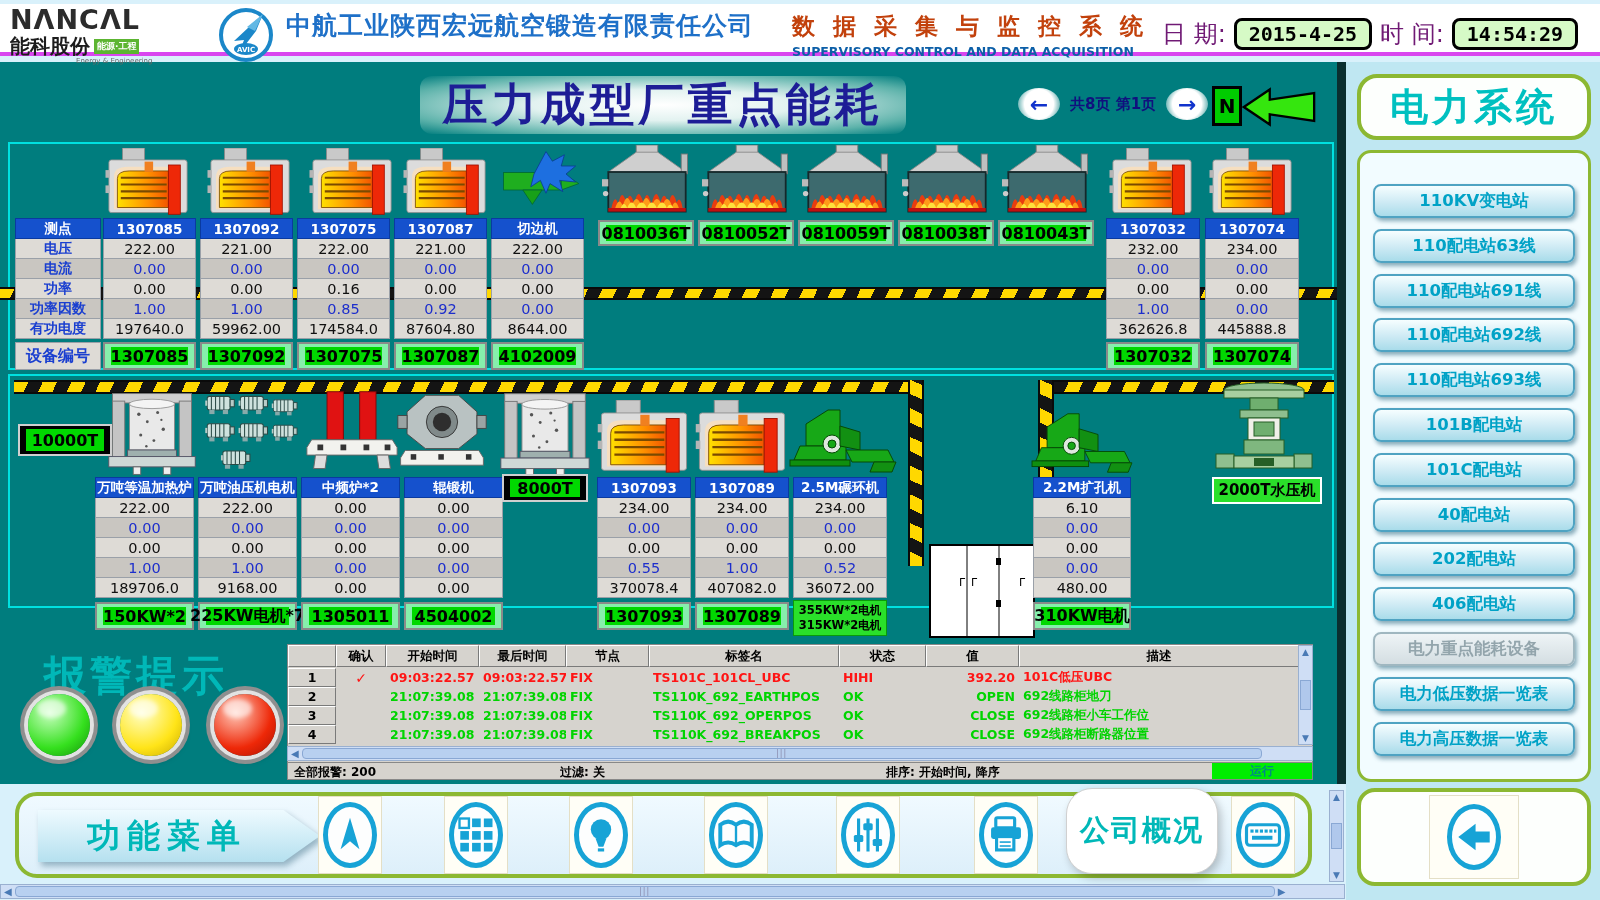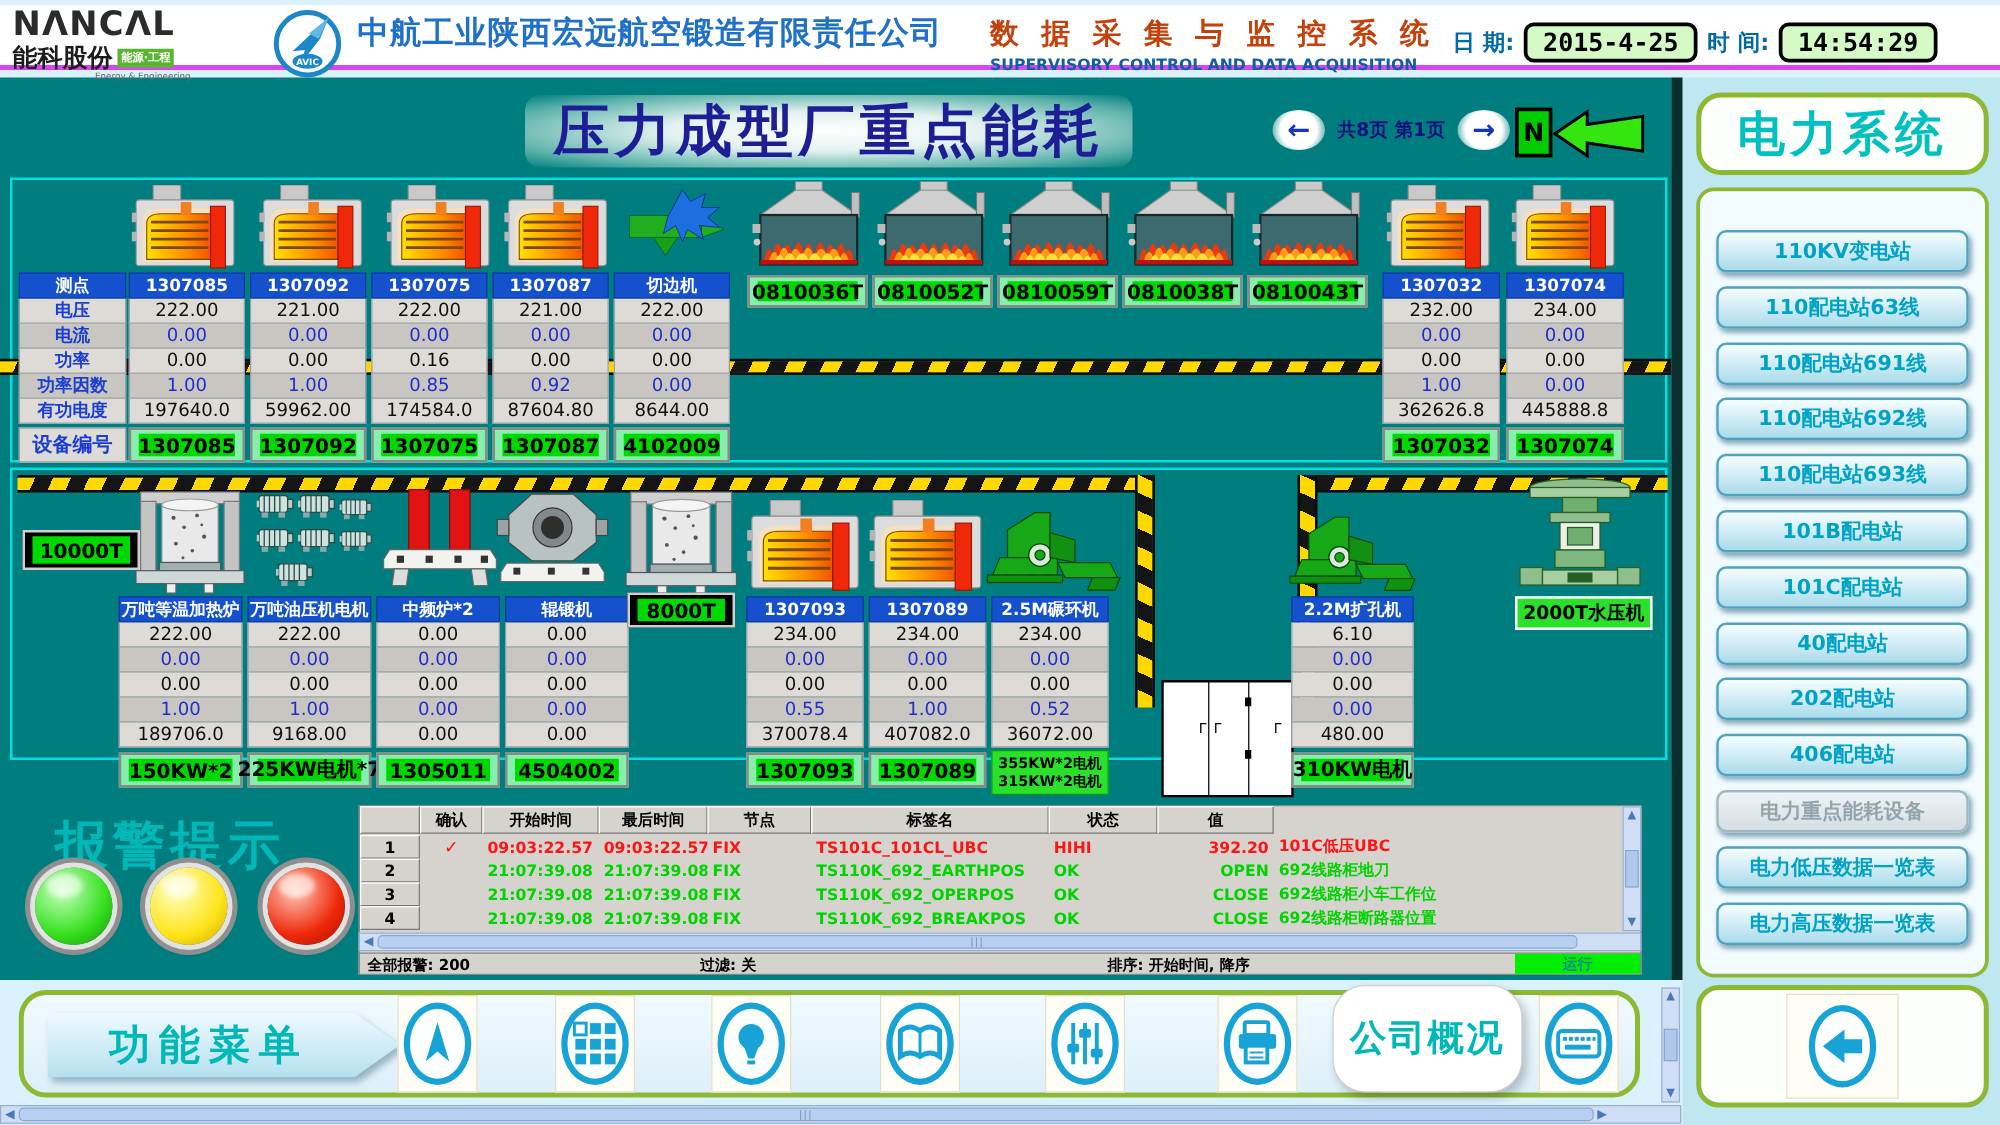--- a/index.html
+++ b/index.html
@@ -14,21 +14,21 @@
 .brand-tag{background:#5cb531;color:#fff;font-size:9px;font-weight:bold;padding:1px 3px}
 .brand-en{font-size:7px;color:#666;margin-left:66px}
 #avic-logo{position:absolute;left:218px;top:3px}
 #company{position:absolute;left:286px;top:5px}
 #company-cn{font-size:25px;font-weight:900;color:#1e70c8;letter-spacing:1px;white-space:nowrap}
 #company-en{font-size:13.5px;font-weight:bold;color:#0c5fa8;white-space:nowrap}
 #scada{position:absolute;left:792px;top:7px}
 #scada-cn{font-size:23px;font-weight:900;color:#c2410c;letter-spacing:5px;white-space:nowrap}
 #scada-en{font-size:12.5px;font-weight:bold;color:#0c5fa8;margin-top:2px;white-space:nowrap}
 #datetime{position:absolute;left:1162px;top:14px;display:flex;align-items:center;gap:8px;white-space:nowrap}
-.dt-label{font-size:18px;font-weight:bold;color:#0369a1}
+.dt-label{font-size:24px;font-weight:normal;color:#701a75}
 .dt-box{font-family:"DejaVu Sans Mono","Liberation Mono",monospace;font-size:20px;font-weight:bold;background:#d6fac6;border:3px solid #000;border-radius:8px;padding:1px 12px;color:#000}
 
 #main-bg{position:absolute;left:0;top:62px;width:1337px;height:722px;background:#007d7e}
 #bottom-bg{position:absolute;left:0;top:784px;width:1345px;height:116px;background:#d9f1fb}
 #sidebar-bg{position:absolute;left:1346px;top:62px;width:254px;height:838px;background:#bfe7f2}
 #divider{position:absolute;left:1337px;top:62px;width:9px;height:722px;background:#0a2f2f}
 .cyanrect{position:absolute;border:2px solid #00e0e0;z-index:1}
 .hazard{position:absolute;background:repeating-linear-gradient(115deg,#ffd800 0 13px,#141414 13px 26px);border-top:2px solid #0a0a0a;border-bottom:2px solid #0a0a0a;z-index:1}
 .hazardv{position:absolute;background:repeating-linear-gradient(25deg,#ffd800 0 13px,#141414 13px 26px);border-left:2px solid #0a0a0a;border-right:2px solid #0a0a0a;z-index:1}
 
@@ -572,20 +572,21 @@
 
   <div id="alarm-panel">
       <div class="acell" style="left: 0px; top: 0px; width: 48px;"></div>
       <div class="acell" style="left: 48px; top: 0px; width: 50px;">确认</div>
       <div class="acell" style="left: 98px; top: 0px; width: 93px;">开始时间</div>
       <div class="acell" style="left: 191px; top: 0px; width: 87px;">最后时间</div>
       <div class="acell" style="left: 278px; top: 0px; width: 83px;">节点</div>
       <div class="acell" style="left: 361px; top: 0px; width: 190px;">标签名</div>
       <div class="acell" style="left: 551px; top: 0px; width: 87px;">状态</div>
       <div class="acell" style="left: 638px; top: 0px; width: 93px;">值</div>
+      <div class="acell" style="left: 731px; top: 0px; width: 280px;">描述</div>
       <div class="arow sev-alarm" style="top: 23px;">
         <div class="c num" style="width: 48px; justify-content: center;">1</div>
         <div class="c " style="width: 50px; justify-content: center; color: rgb(255, 20, 20); font-size: 14px;">✓</div>
         <div class="c " style="width: 93px;">09:03:22.57</div>
         <div class="c " style="width: 87px;">09:03:22.57</div>
         <div class="c " style="width: 83px;">FIX</div>
         <div class="c " style="width: 190px;">TS101C_101CL_UBC</div>
         <div class="c " style="width: 87px;">HIHI</div>
         <div class="c " style="width: 93px; justify-content: flex-end;">392.20</div>
         <div class="c " style="width: 280px;">101C低压UBC</div>

